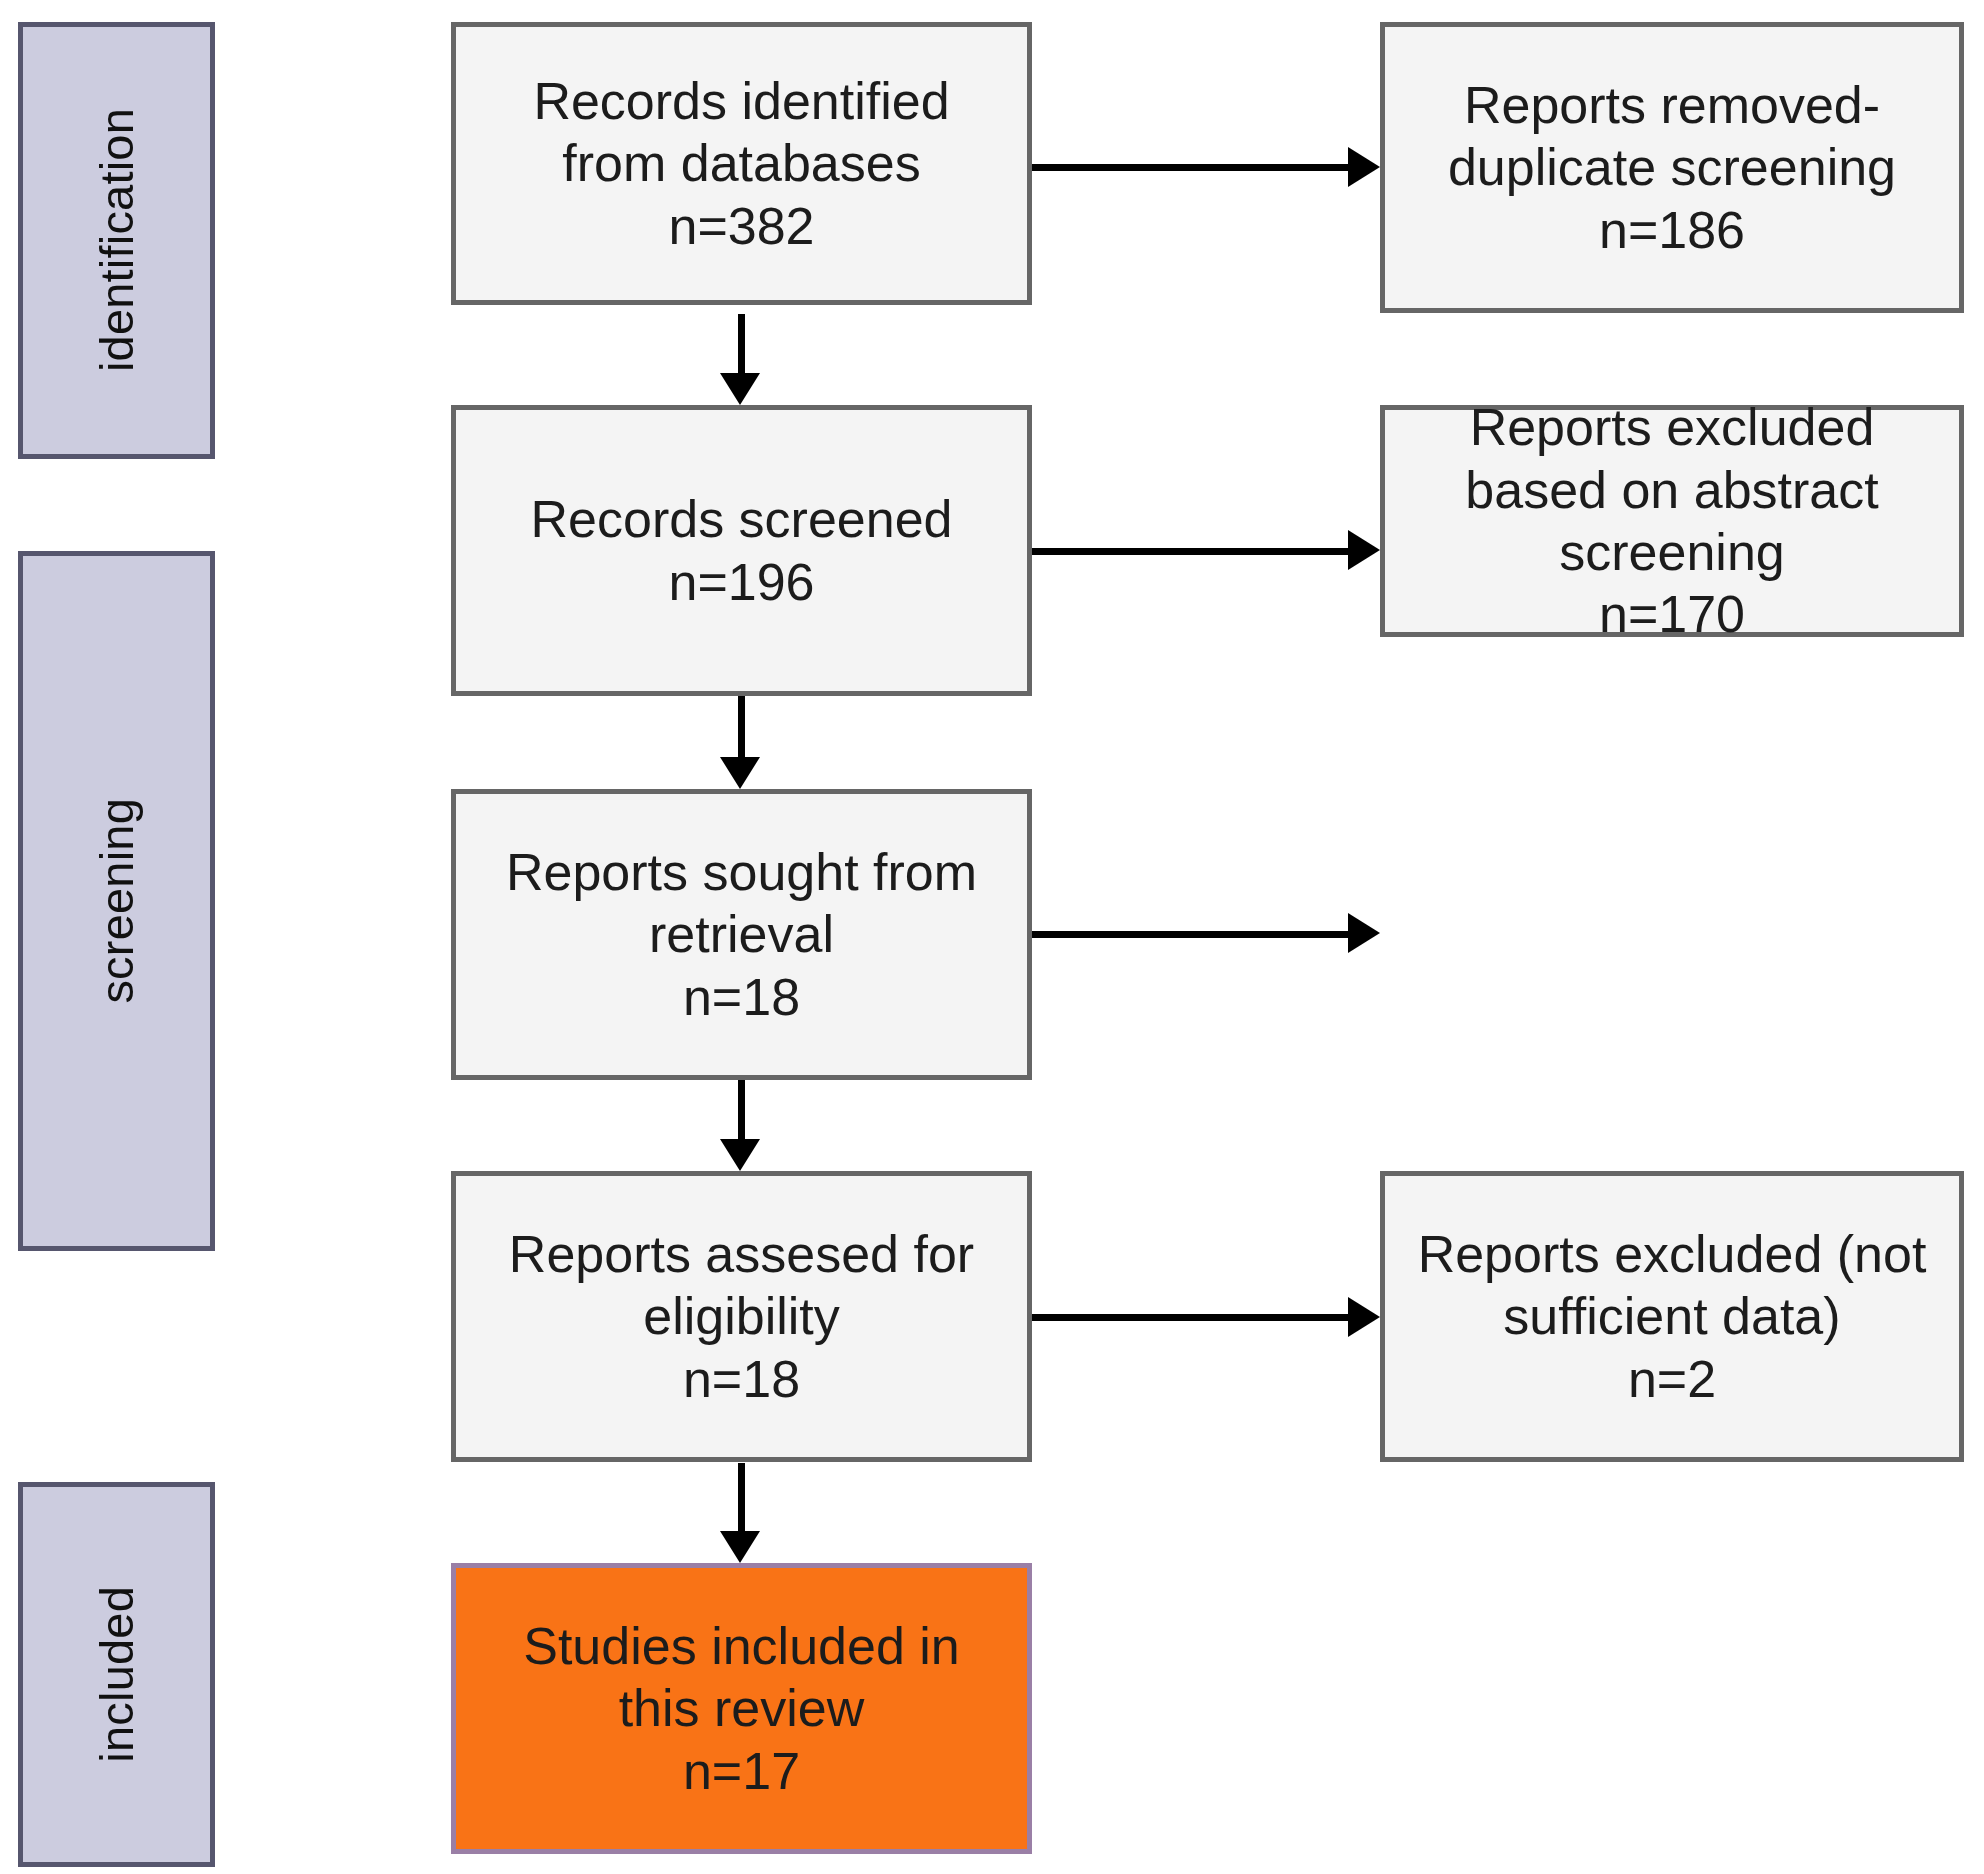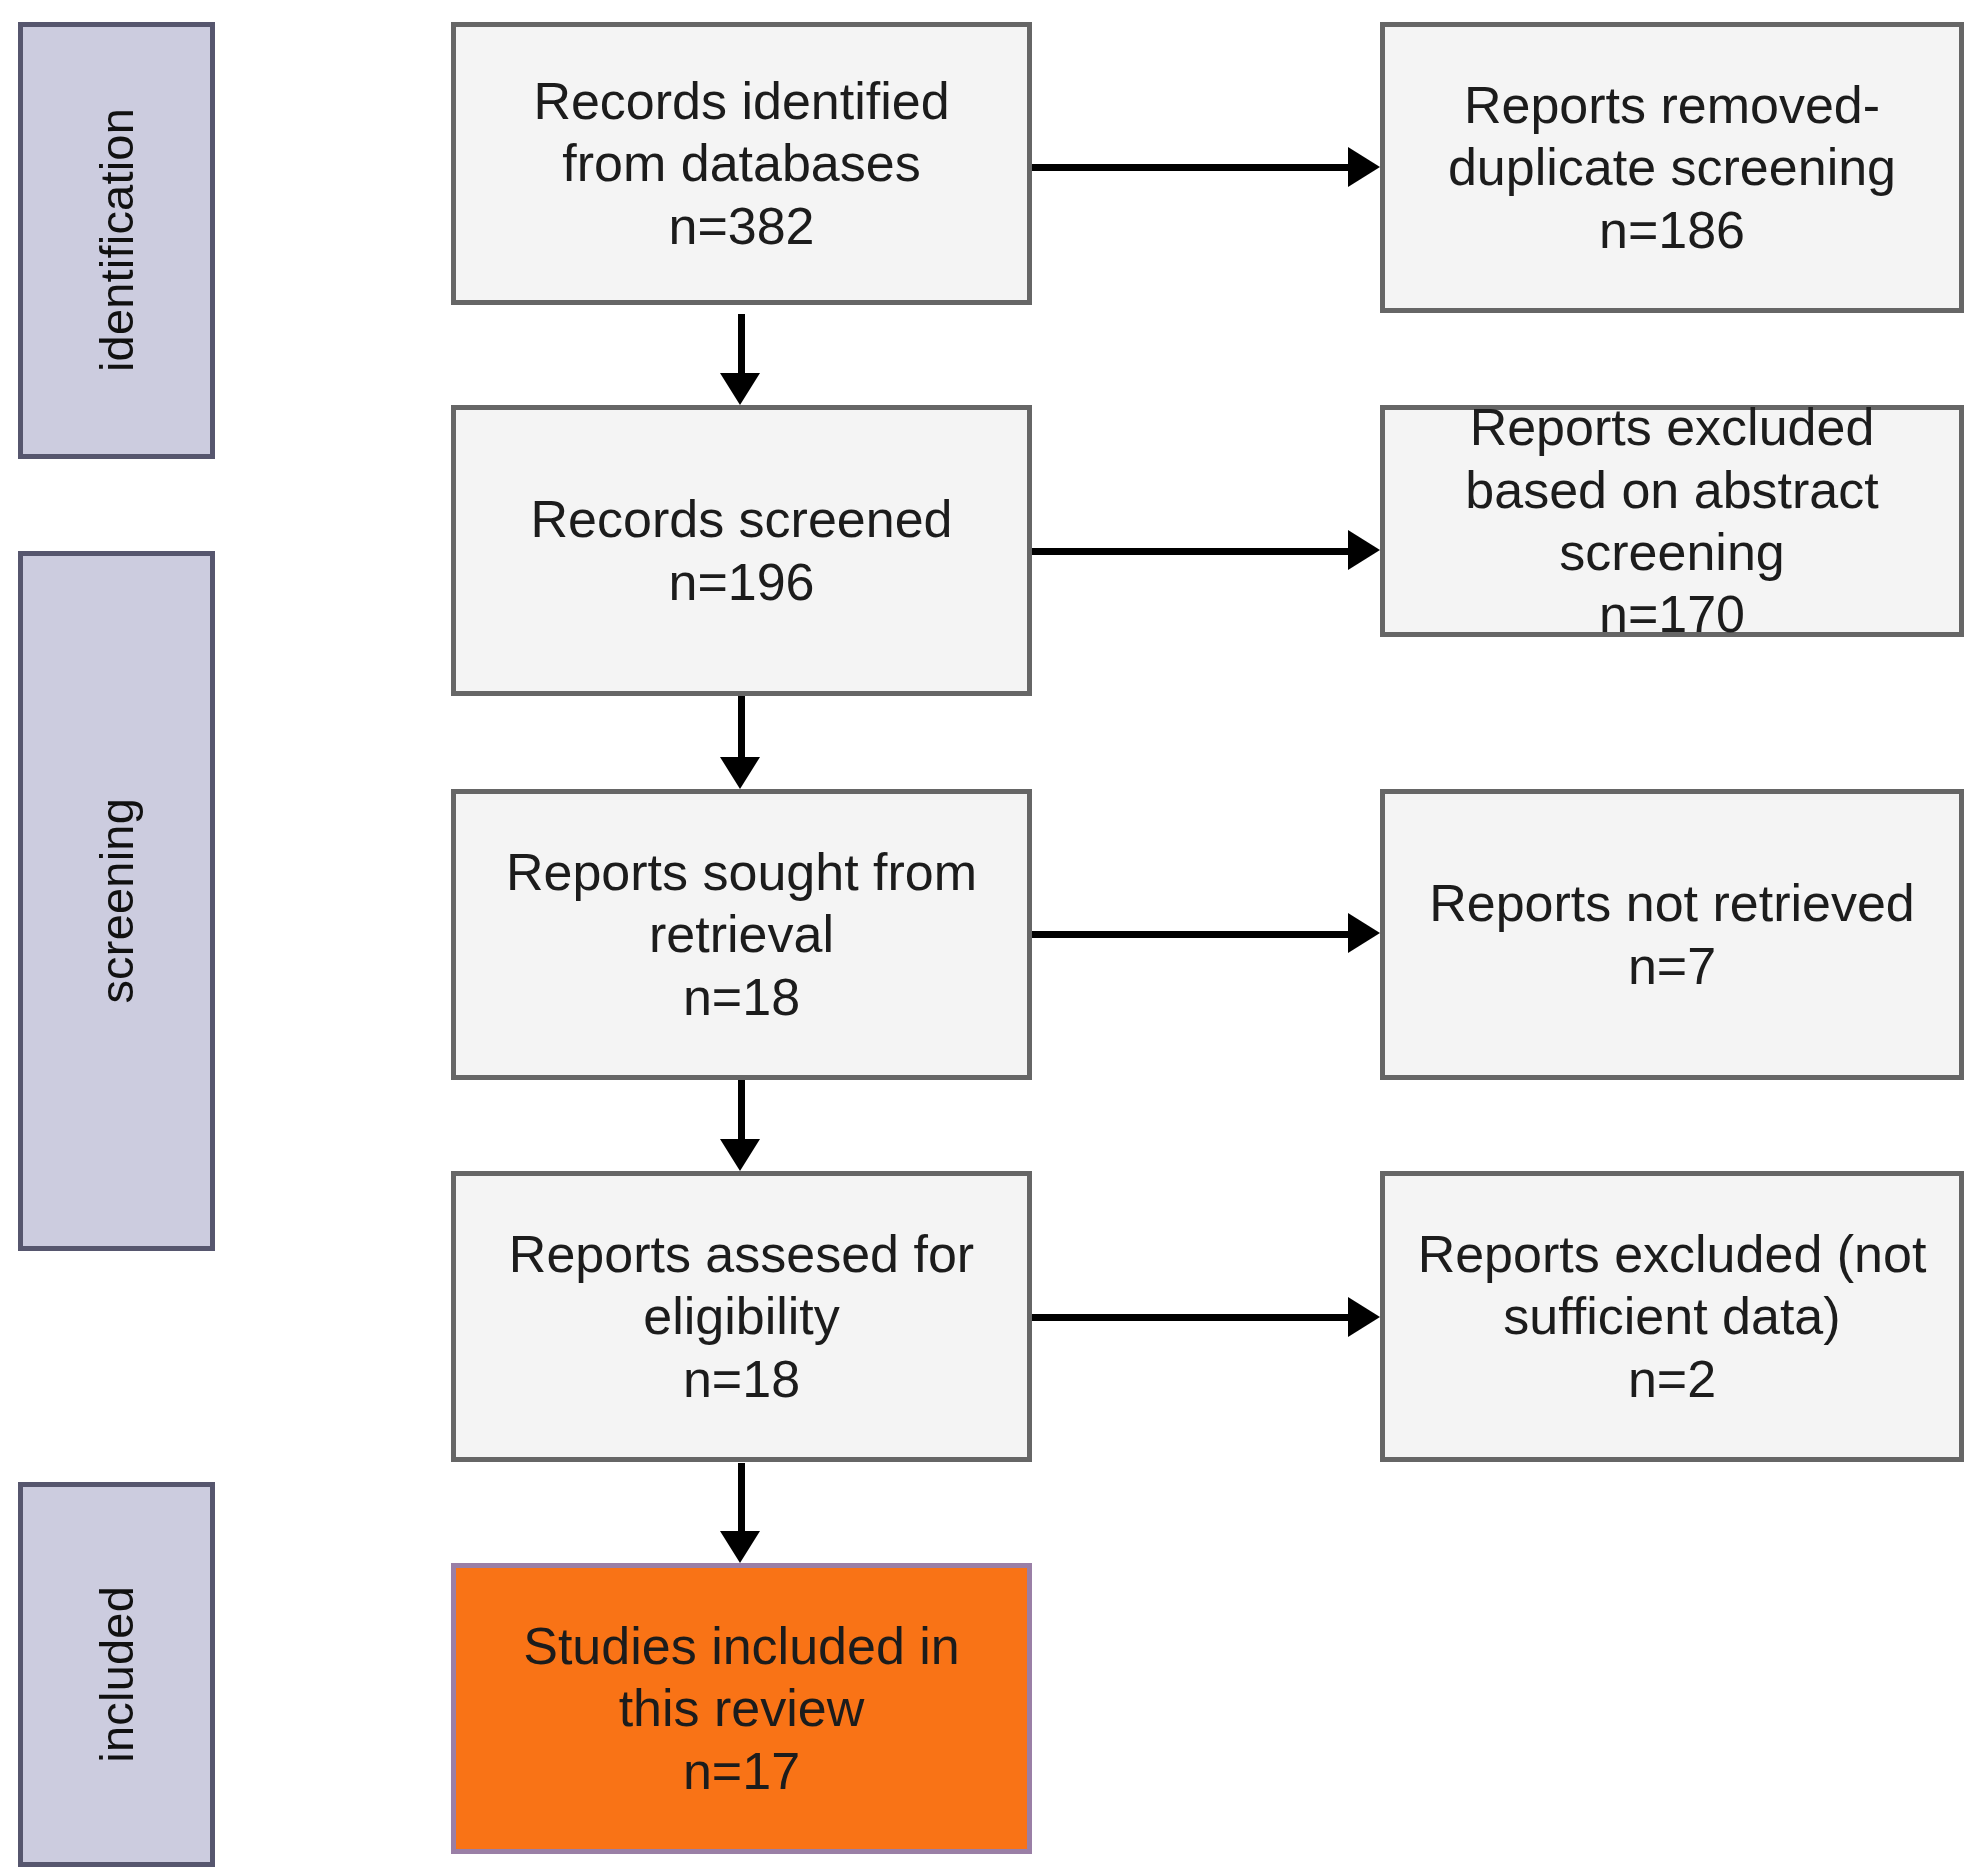--- a/index.html
+++ b/index.html
@@ -142,24 +142,20 @@
 n=186</span>
   </div>
 
   <div class="flow-box" style="left:1380px; top:405px; width:584px; height:232px;">
     <span class="flow-text">Reports excluded
 based on abstract
 screening
 n=170</span>
   </div>
 
-  <div class="flow-box" style="left:1380px; top:789px; width:584px; height:291px;">
-    <span class="flow-text">Reports not retrieved
-n=7</span>
-  </div>
 
   <div class="flow-box" style="left:1380px; top:1171px; width:584px; height:291px;">
     <span class="flow-text">Reports excluded (not
 sufficient data)
 n=2</span>
   </div>
 
   <div class="v-line" style="left:738px; top:314px; height:65px;"></div>
   <div class="v-arrowhead" style="left:720px; top:373px;"></div>
 

